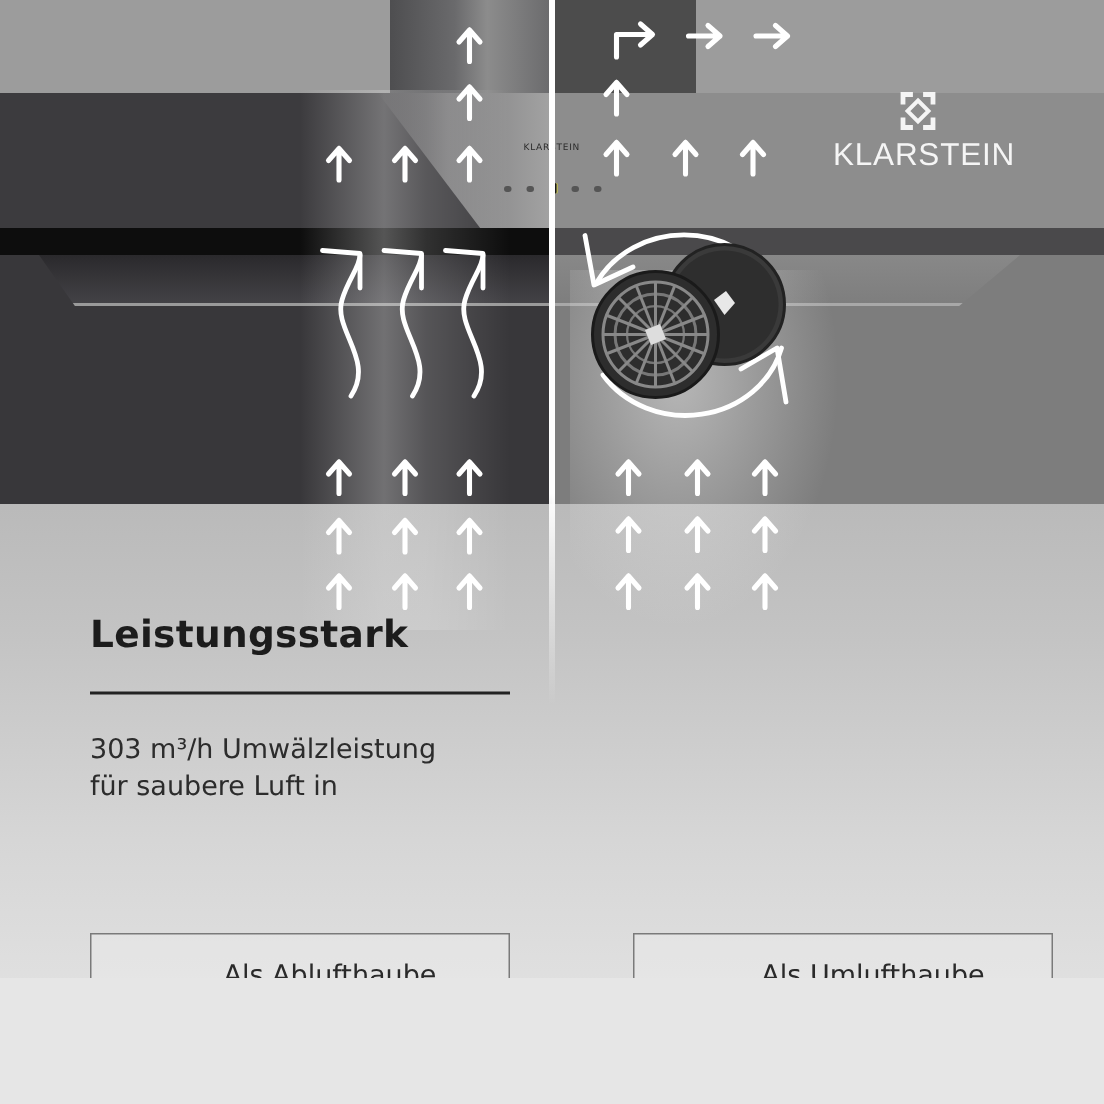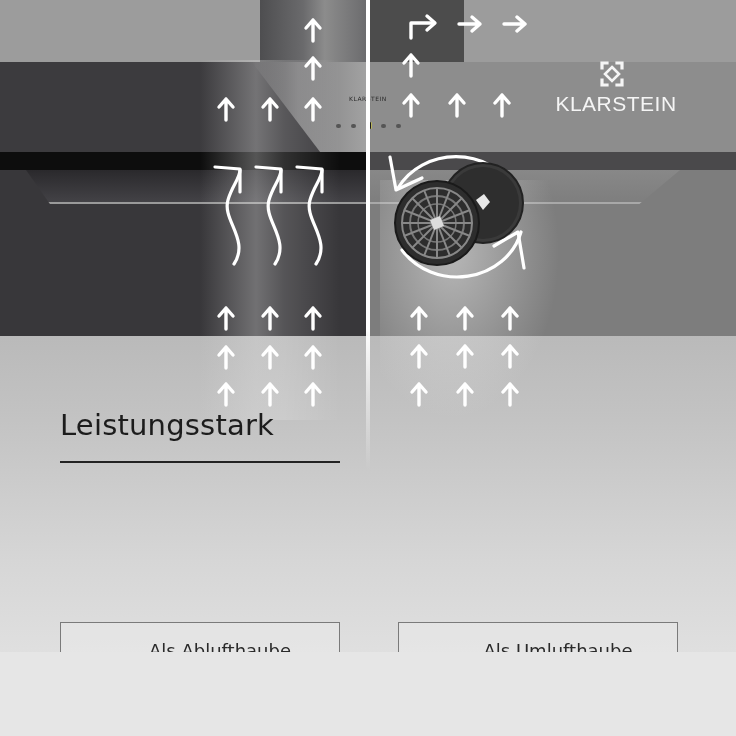--- a/index.html
+++ b/index.html
@@ -46,30 +46,30 @@
 
     
     .logo { position: absolute; left: 552px; top: 60px; width: 128px; height: 60px; }
     .logo-mark { position: absolute; left: 46px; top: 0; width: 28px; height: 28px; }
     .logo-text { position: absolute; left: 0; top: 32px; width: 128px; text-align: center; color: #f5f5f5;
       font-family: "Liberation Sans", sans-serif; font-size: 21px; letter-spacing: 0.5px; }
 
     .filters { position: absolute; left: 380px; top: 140px; width: 160px; height: 140px; }
 
     
-    .heading { position: absolute; left: 60px; top: 408px; font-family: "DejaVu Sans", sans-serif; font-size: 29px; color: #1c1c1c; letter-spacing: 0.2px; }
+    .heading { position: absolute; left: 60px; top: 408px; font-family: "DejaVu Sans", sans-serif; font-size: 25px; color: #1c1c1c; letter-spacing: 0.2px; font-weight: bold; }
     .rule { position: absolute; left: 60px; top: 461px; width: 280px; height: 2px; background: #222; }
     .desc { position: absolute; left: 60px; top: 488px; width: 300px; font-family: "DejaVu Sans", sans-serif; font-size: 18px; line-height: 24.5px; color: #2c2c2c; }
     .desc div { white-space: nowrap; }
 
     .btn { position: absolute; top: 622px; width: 280px; height: 57px; border: 1.5px solid #7a7a7a;
       background: rgba(240,240,240,.35); display: flex; align-items: center; justify-content: center;
       font-family: "DejaVu Sans", sans-serif; font-size: 18px; color: #2a2a2a; cursor: pointer; padding-left: 40px; }
     .btn-left { left: 60px; }
-    .btn-right { left: 398px; }
+    .btn-right { left: 422px; }
   </style>
 </head>
 <body>
 
 <div class="canvas">
   <div class="wall-top"></div>
   <div class="chimney"></div>
   <div class="chimney-right"></div>
 
   <div class="hood-left"></div>
@@ -190,20 +190,22 @@
       <line x1="70" y1="50" x2="44" y2="116"></line>
       <line x1="24" y1="70" x2="90" y2="96"></line>
       <line x1="24" y1="96" x2="90" y2="70"></line>
     </g>
     <path d="M50 80 L60 76 L64 86 L54 90 Z" fill="#ddd"></path>
   </svg>
 
   <div class="heading">Leistungsstark</div>
   <div class="rule"></div>
   <div class="desc">
+    <div>303 m³/h Umwälzleistung</div>
+    <div>für saubere Luft in</div>
   </div>
 
   <div class="btn btn-left">
     <span>Als Ablufthaube</span>
   </div>
   <div class="btn btn-right">
     <span>Als Umlufthaube</span>
   </div>
 </div>
 

